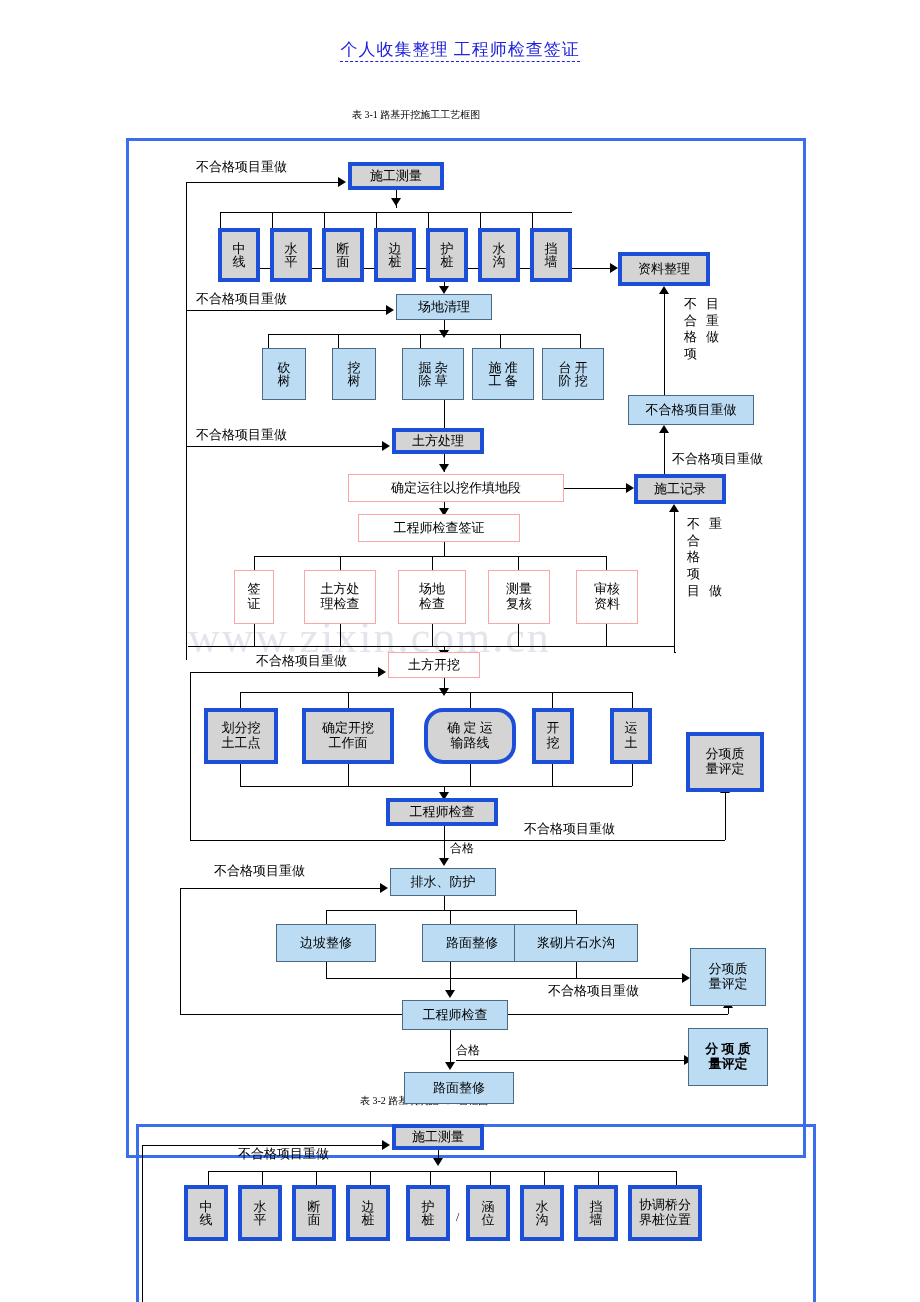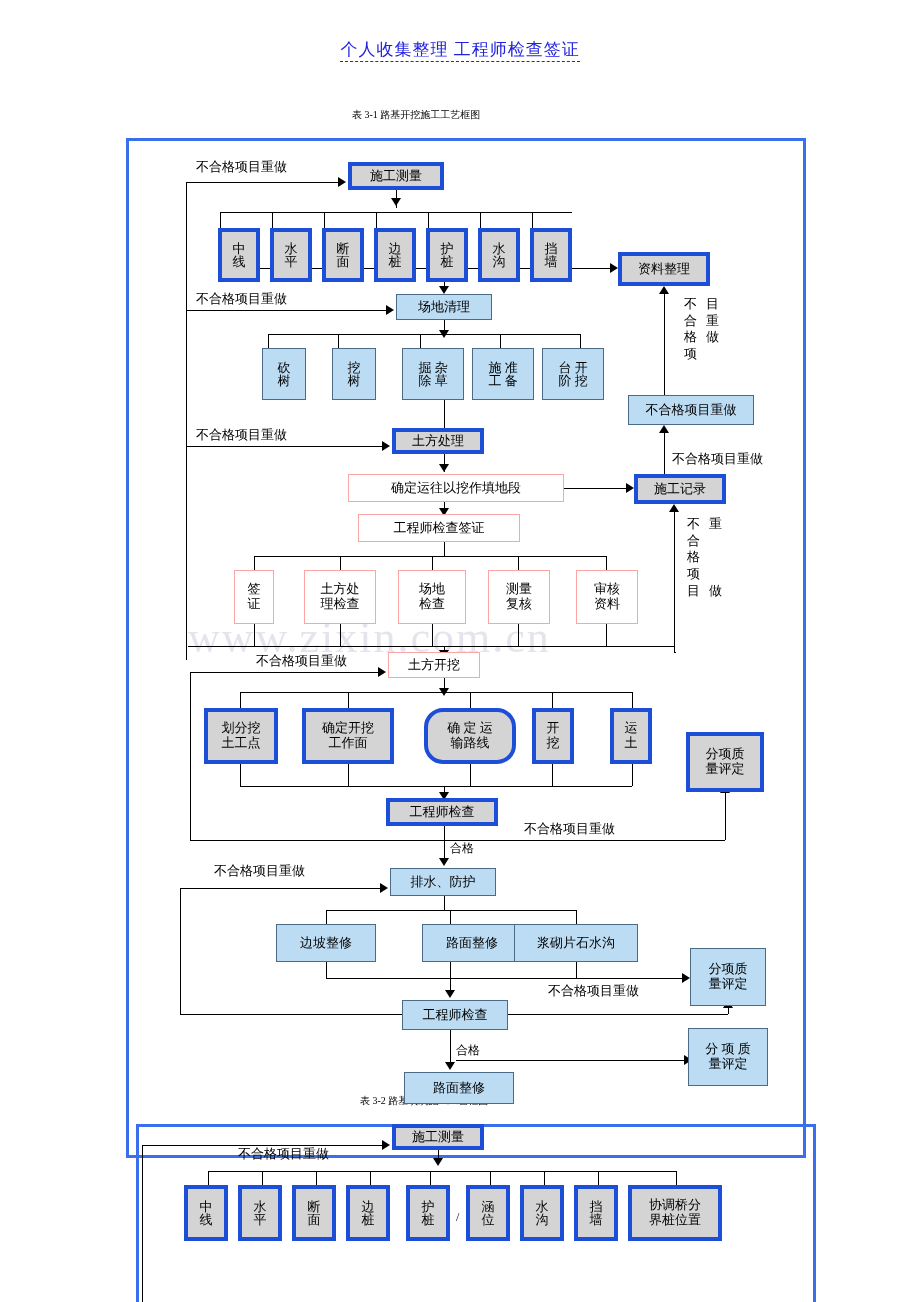--- a/index.html
+++ b/index.html
@@ -369,21 +369,21 @@
 
 <div class="ln v" style="left:450px;top:1030px;height:38px;"></div>
 <div class="arw down" style="left:445px;top:1062px;"></div>
 <div class="lbl sm" style="left:456px;top:1042px;">合格</div>
 <div class="fbox blue" style="left:404px;top:1072px;width:110px;height:32px;">
   <span class="txt">路面整修</span>
 </div>
 
 <div class="ln h" style="left:456px;top:1060px;width:228px;"></div>
 <div class="arw right" style="left:684px;top:1055px;"></div>
-<div class="fbox blue" style="left:688px;top:1028px;width:80px;height:58px;">
+<div class="fbox blue" style="left:688px;top:1028px;width:80px;height:58px;font-weight:bold;">
   <span class="txt">分 项 质
 量评定</span>
 </div>
 
 <div class="chart-title" style="left:360px;top:1094px;">表 3-2    路基填筑施工工艺框图</div>
 
 <div class="fbox gray" style="left:392px;top:1124px;width:92px;height:26px;">
   <span class="txt">施工测量</span>
 </div>
 <div class="lbl" style="left:238px;top:1145px;">不合格项目重做</div>
@@ -430,16 +430,16 @@
 位</span>
   </div>
 <div class="fbox gray vbox" style="left:520px;top:1185px;width:44px;height:56px;">
   <span class="txt">水
 沟</span>
   </div>
 <div class="fbox gray vbox" style="left:574px;top:1185px;width:44px;height:56px;">
   <span class="txt">挡
 墙</span>
   </div>
-<div class="fbox gray" style="left:628px;top:1185px;width:94px;height:56px;">
+<div class="fbox gray" style="left:628px;top:1185px;width:74px;height:56px;">
   <span class="txt">协调桥分
 界桩位置</span>
   </div>
 
 </body></html>

